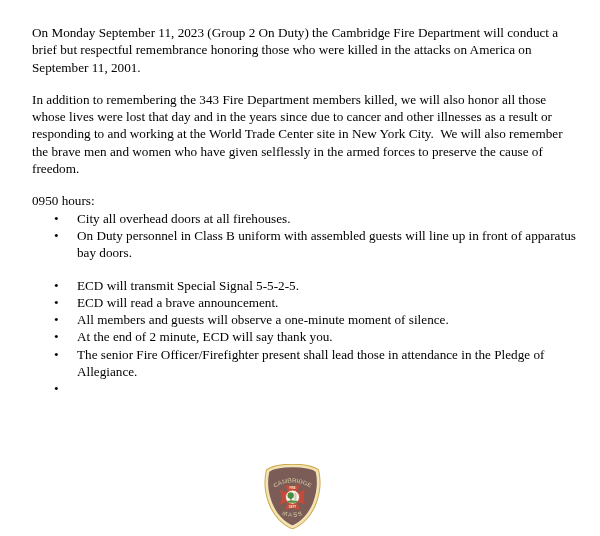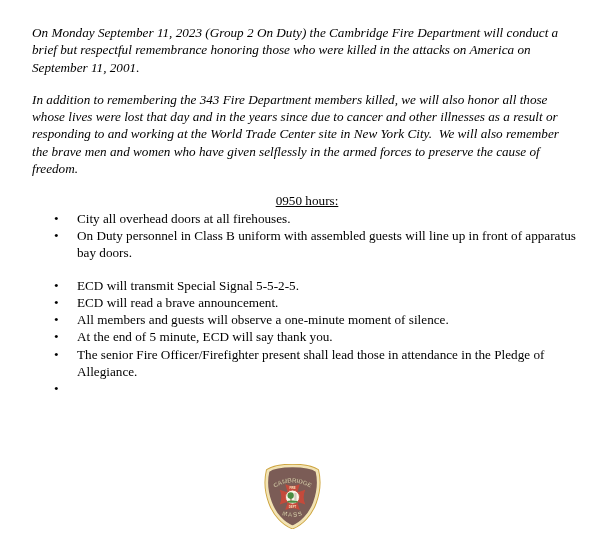--- a/index.html
+++ b/index.html
@@ -20,25 +20,22 @@
     position: absolute;
     left: 32px;
     top: 24px;
     width: 550px;
     font-size: 13.2px;
     line-height: 17.3px;
   }
   .doc p {
     margin: 0 8px 15px 0;
     white-space: pre-wrap;
-    font-style: italic;
   }
   .heading {
-    text-decoration: underline;
-    text-align: center;
   }
   .blist {
     margin: 0 0 15px 0;
   }
   .bitem {
     position: relative;
     padding-left: 45px;
   }
   .bmark {
     position: absolute;
@@ -108,21 +105,21 @@
         <div class="bitem">
           <span class="bmark">•</span>
           <span class="btext">ECD will read a brave announcement.</span>
         </div>
         <div class="bitem">
           <span class="bmark">•</span>
           <span class="btext">All members and guests will observe a one-minute moment of silence.</span>
         </div>
         <div class="bitem">
           <span class="bmark">•</span>
-          <span class="btext">At the end of 5 minute, ECD will say thank you.</span>
+          <span class="btext">At the end of 2 minute, ECD will say thank you.</span>
         </div>
         <div class="bitem">
           <span class="bmark">•</span>
           <span class="btext">The senior Fire Officer/Firefighter present shall lead those in attendance in the Pledge of Allegiance.</span>
         </div>
         <div class="bitem">
           <span class="bmark">•</span>
         </div>
       </div>
     </div>

